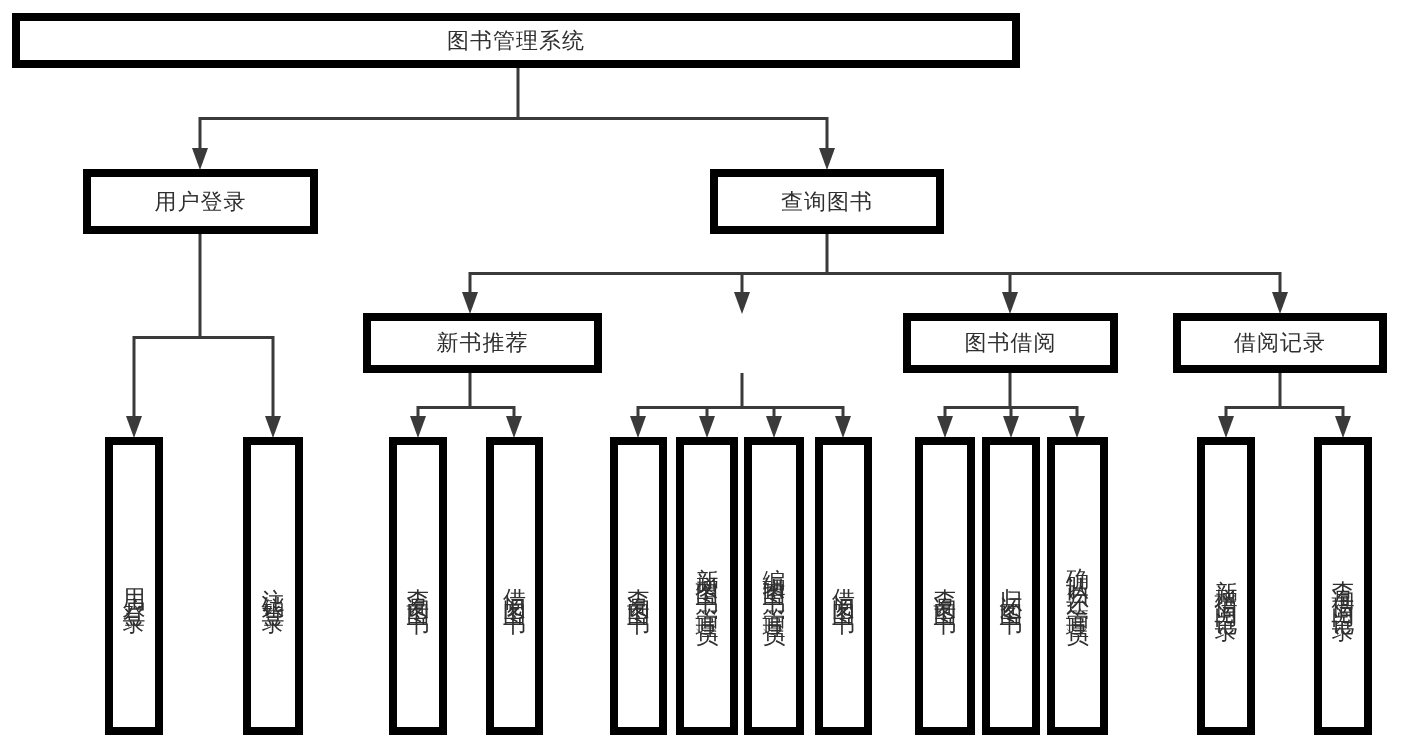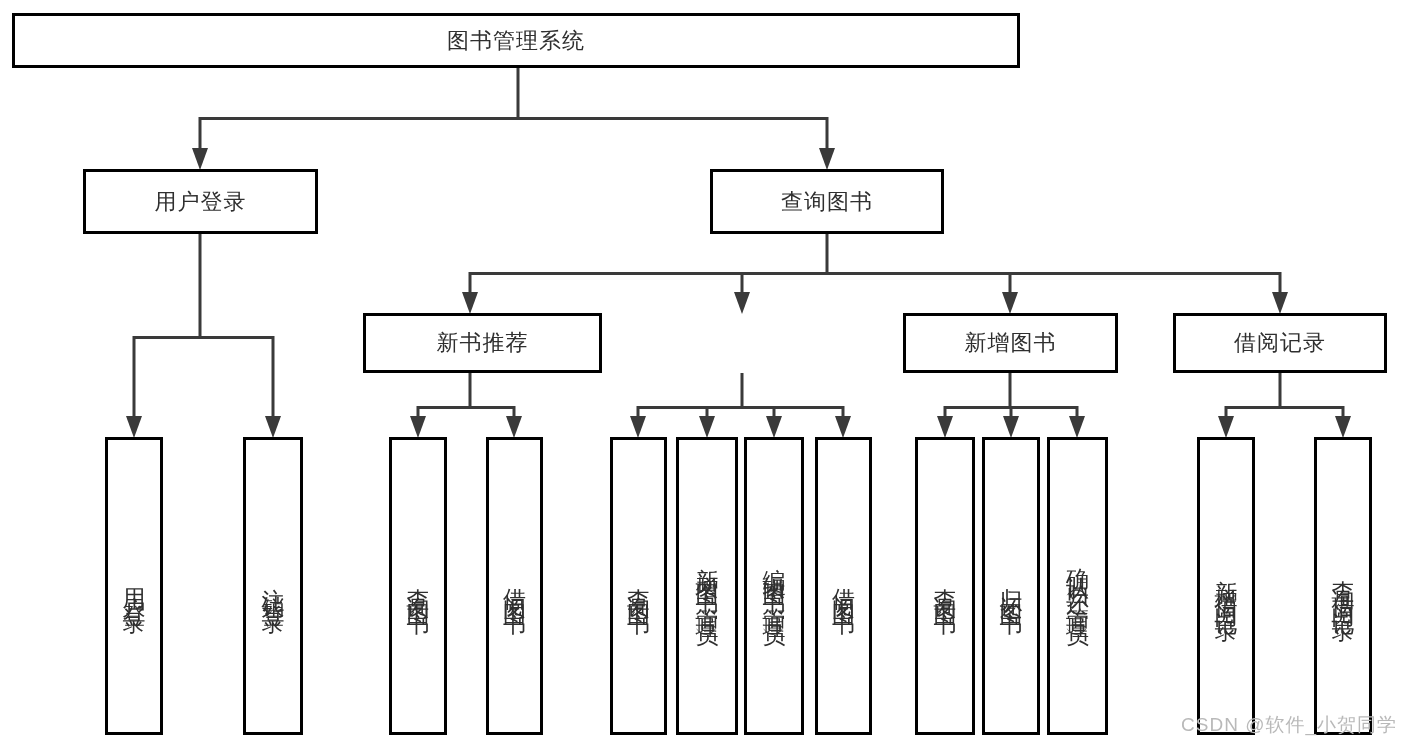--- a/index.html
+++ b/index.html
@@ -7,21 +7,21 @@
     position:relative;
     width:1405px;height:747px;
     background:#ffffff;
     font-family:"Liberation Sans", sans-serif;
     overflow:hidden;
   }
   .connectors{position:absolute;left:0;top:0;width:1405px;height:747px;}
   .node{
     position:absolute;
     box-sizing:border-box;
-    border:3px solid #000000;
+    border:8px solid #000000;
     background:#ffffff;
     display:flex;align-items:center;justify-content:center;
     color:#2f2f2f;
   }
   .node.h{font-size:22px;letter-spacing:1px;}
   .node.v span{
     writing-mode:vertical-rl;
     text-orientation:mixed;
     font-size:23px;
     letter-spacing:8px;
@@ -89,21 +89,21 @@
     <span>用户登录</span>
   </div>
   <div class="node h" style="left:710px;top:169px;width:234px;height:65px">
     <span>查询图书</span>
   </div>
 
   <div class="node h" style="left:363px;top:313px;width:239px;height:60px">
     <span>新书推荐</span>
   </div>
   <div class="node h" style="left:903px;top:313px;width:215px;height:60px">
-    <span>新增图书</span>
+    <span>图书借阅</span>
   </div>
   <div class="node h" style="left:1173px;top:313px;width:214px;height:60px">
     <span>借阅记录</span>
   </div>
 
   <div class="node v" style="left:105px;top:437px;width:58px;height:298px">
     <span>用户登录</span>
   </div>
   <div class="node v" style="left:243px;top:437px;width:60px;height:298px">
     <span>注销登录</span>
@@ -139,15 +139,14 @@
     <span>确认归还（管理员）</span>
   </div>
 
   <div class="node v" style="left:1197px;top:437px;width:58px;height:298px">
     <span>新增借阅记录</span>
   </div>
   <div class="node v" style="left:1314px;top:437px;width:58px;height:298px">
     <span>查询借阅记录</span>
   </div>
 
-  <div class="watermark">CSDN @软件_小贺同学</div>
 
 </div>
 
 </body></html>

